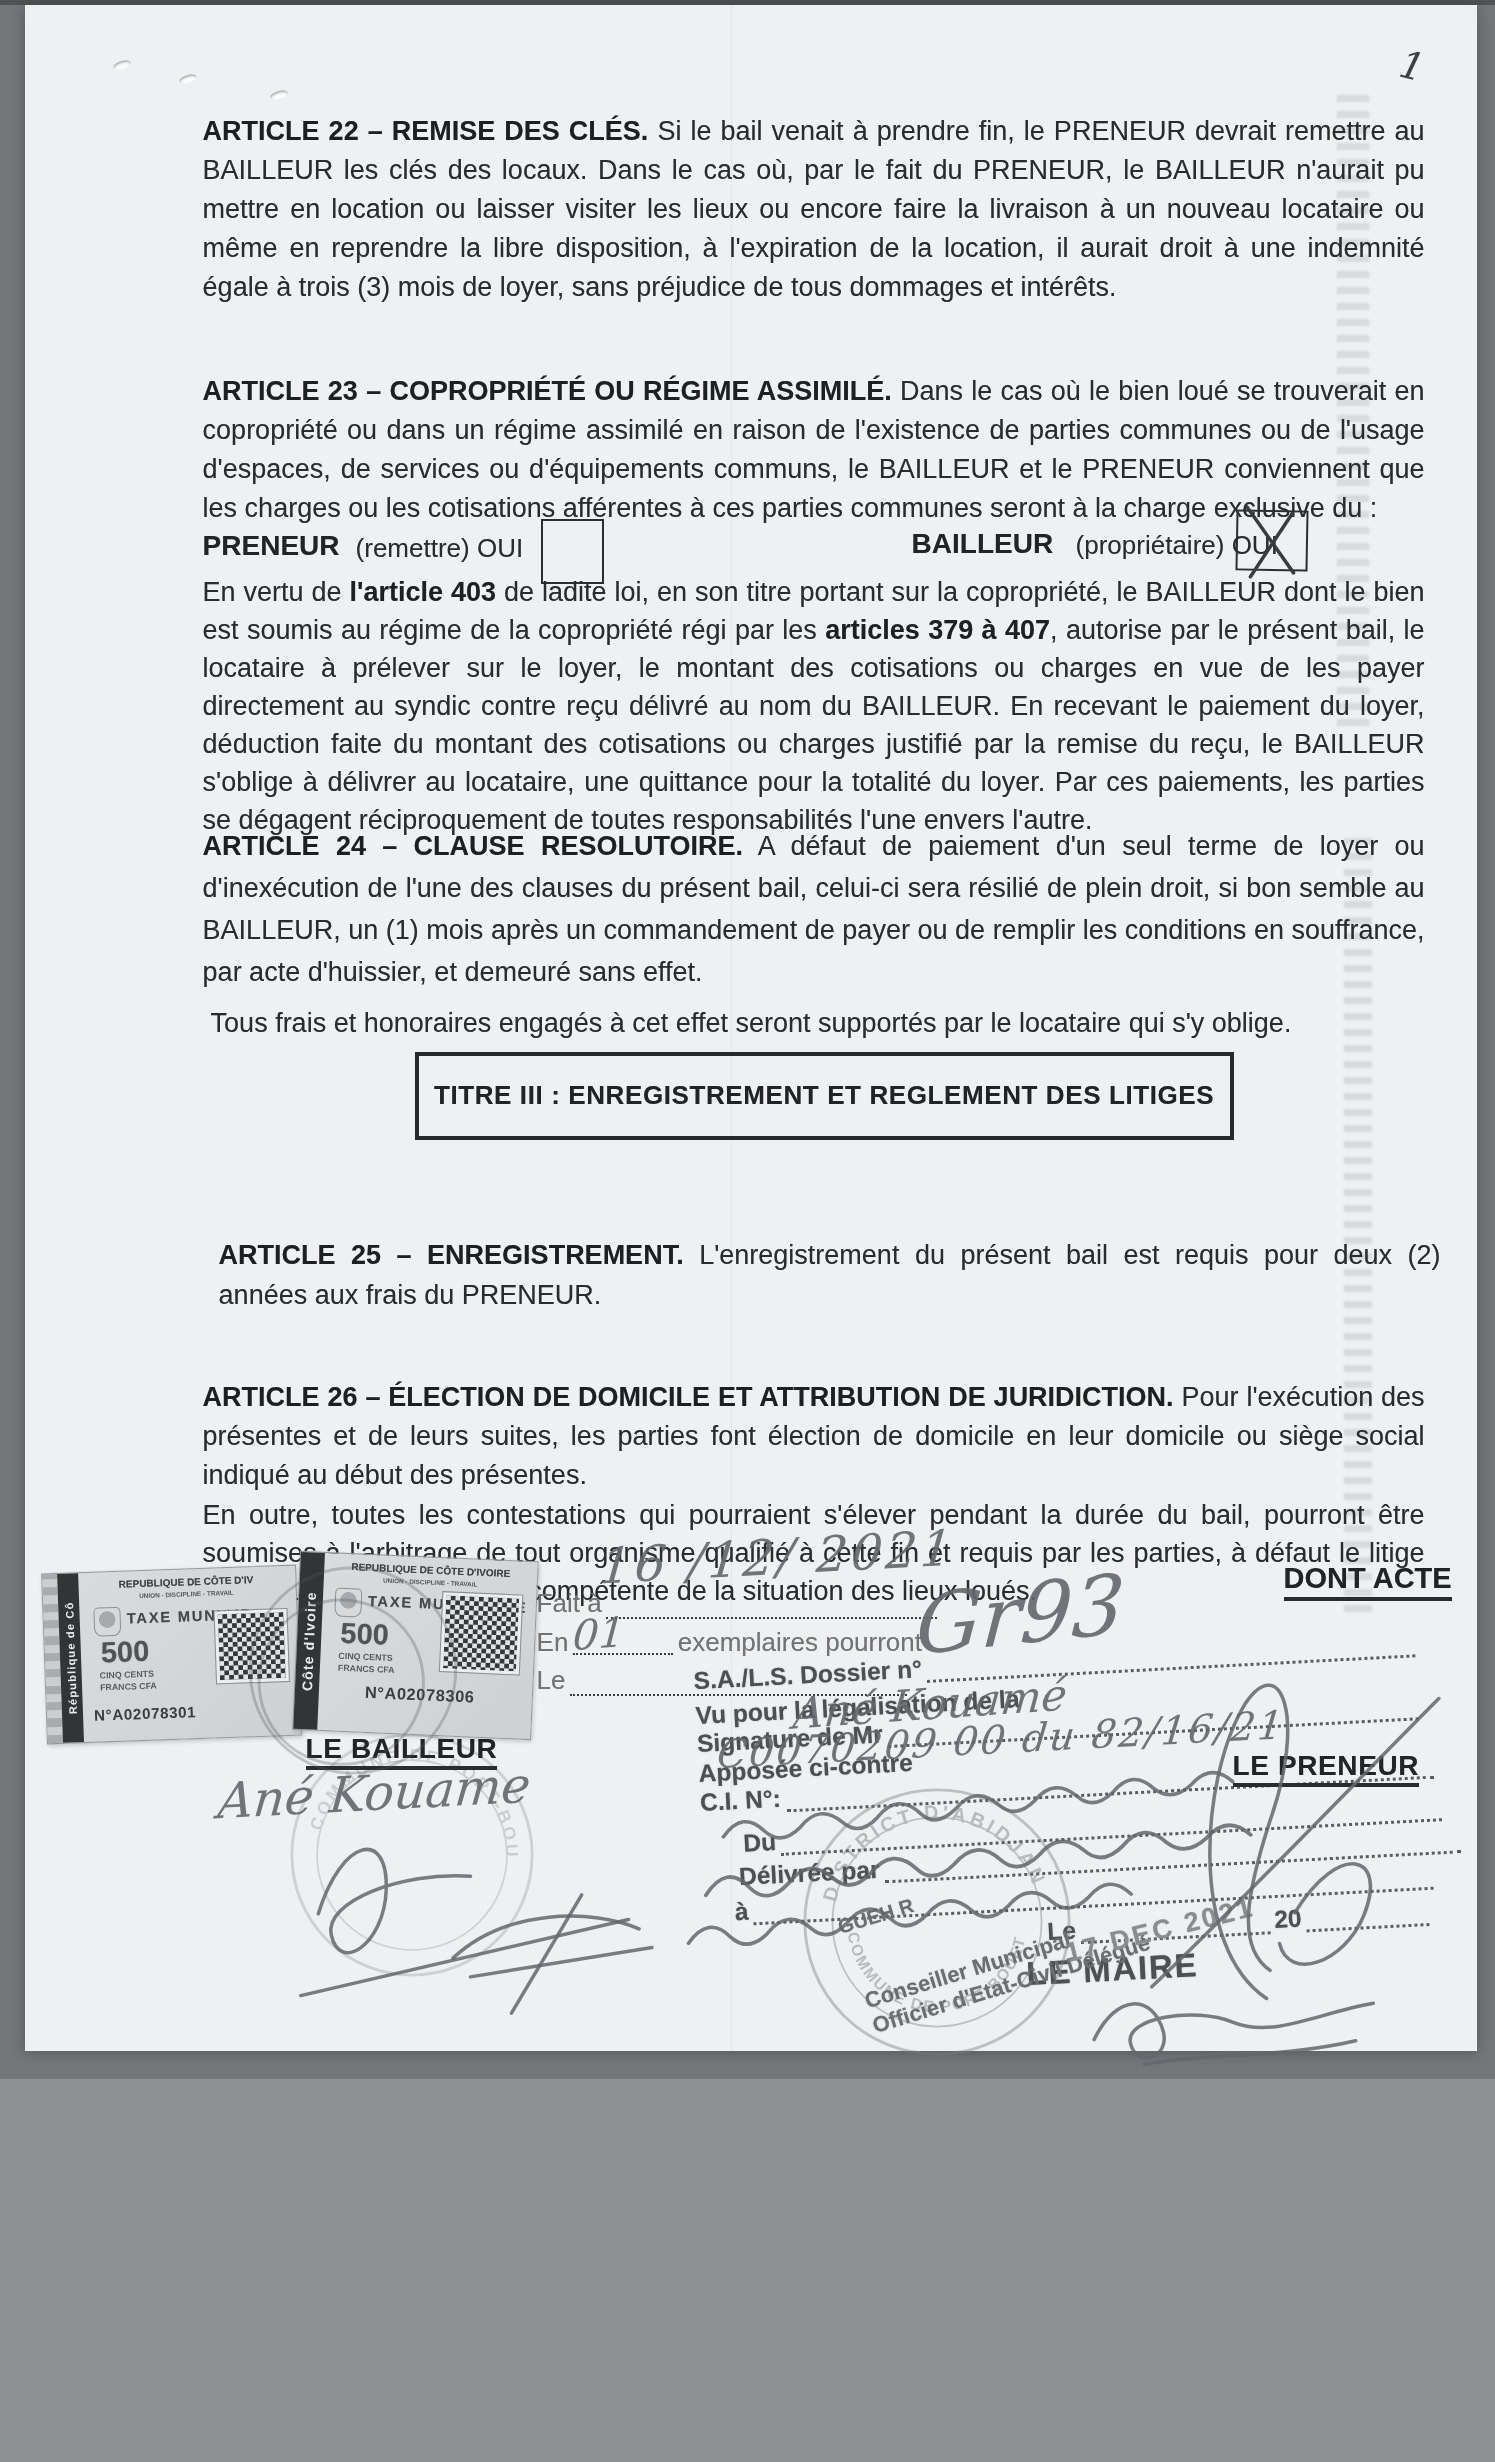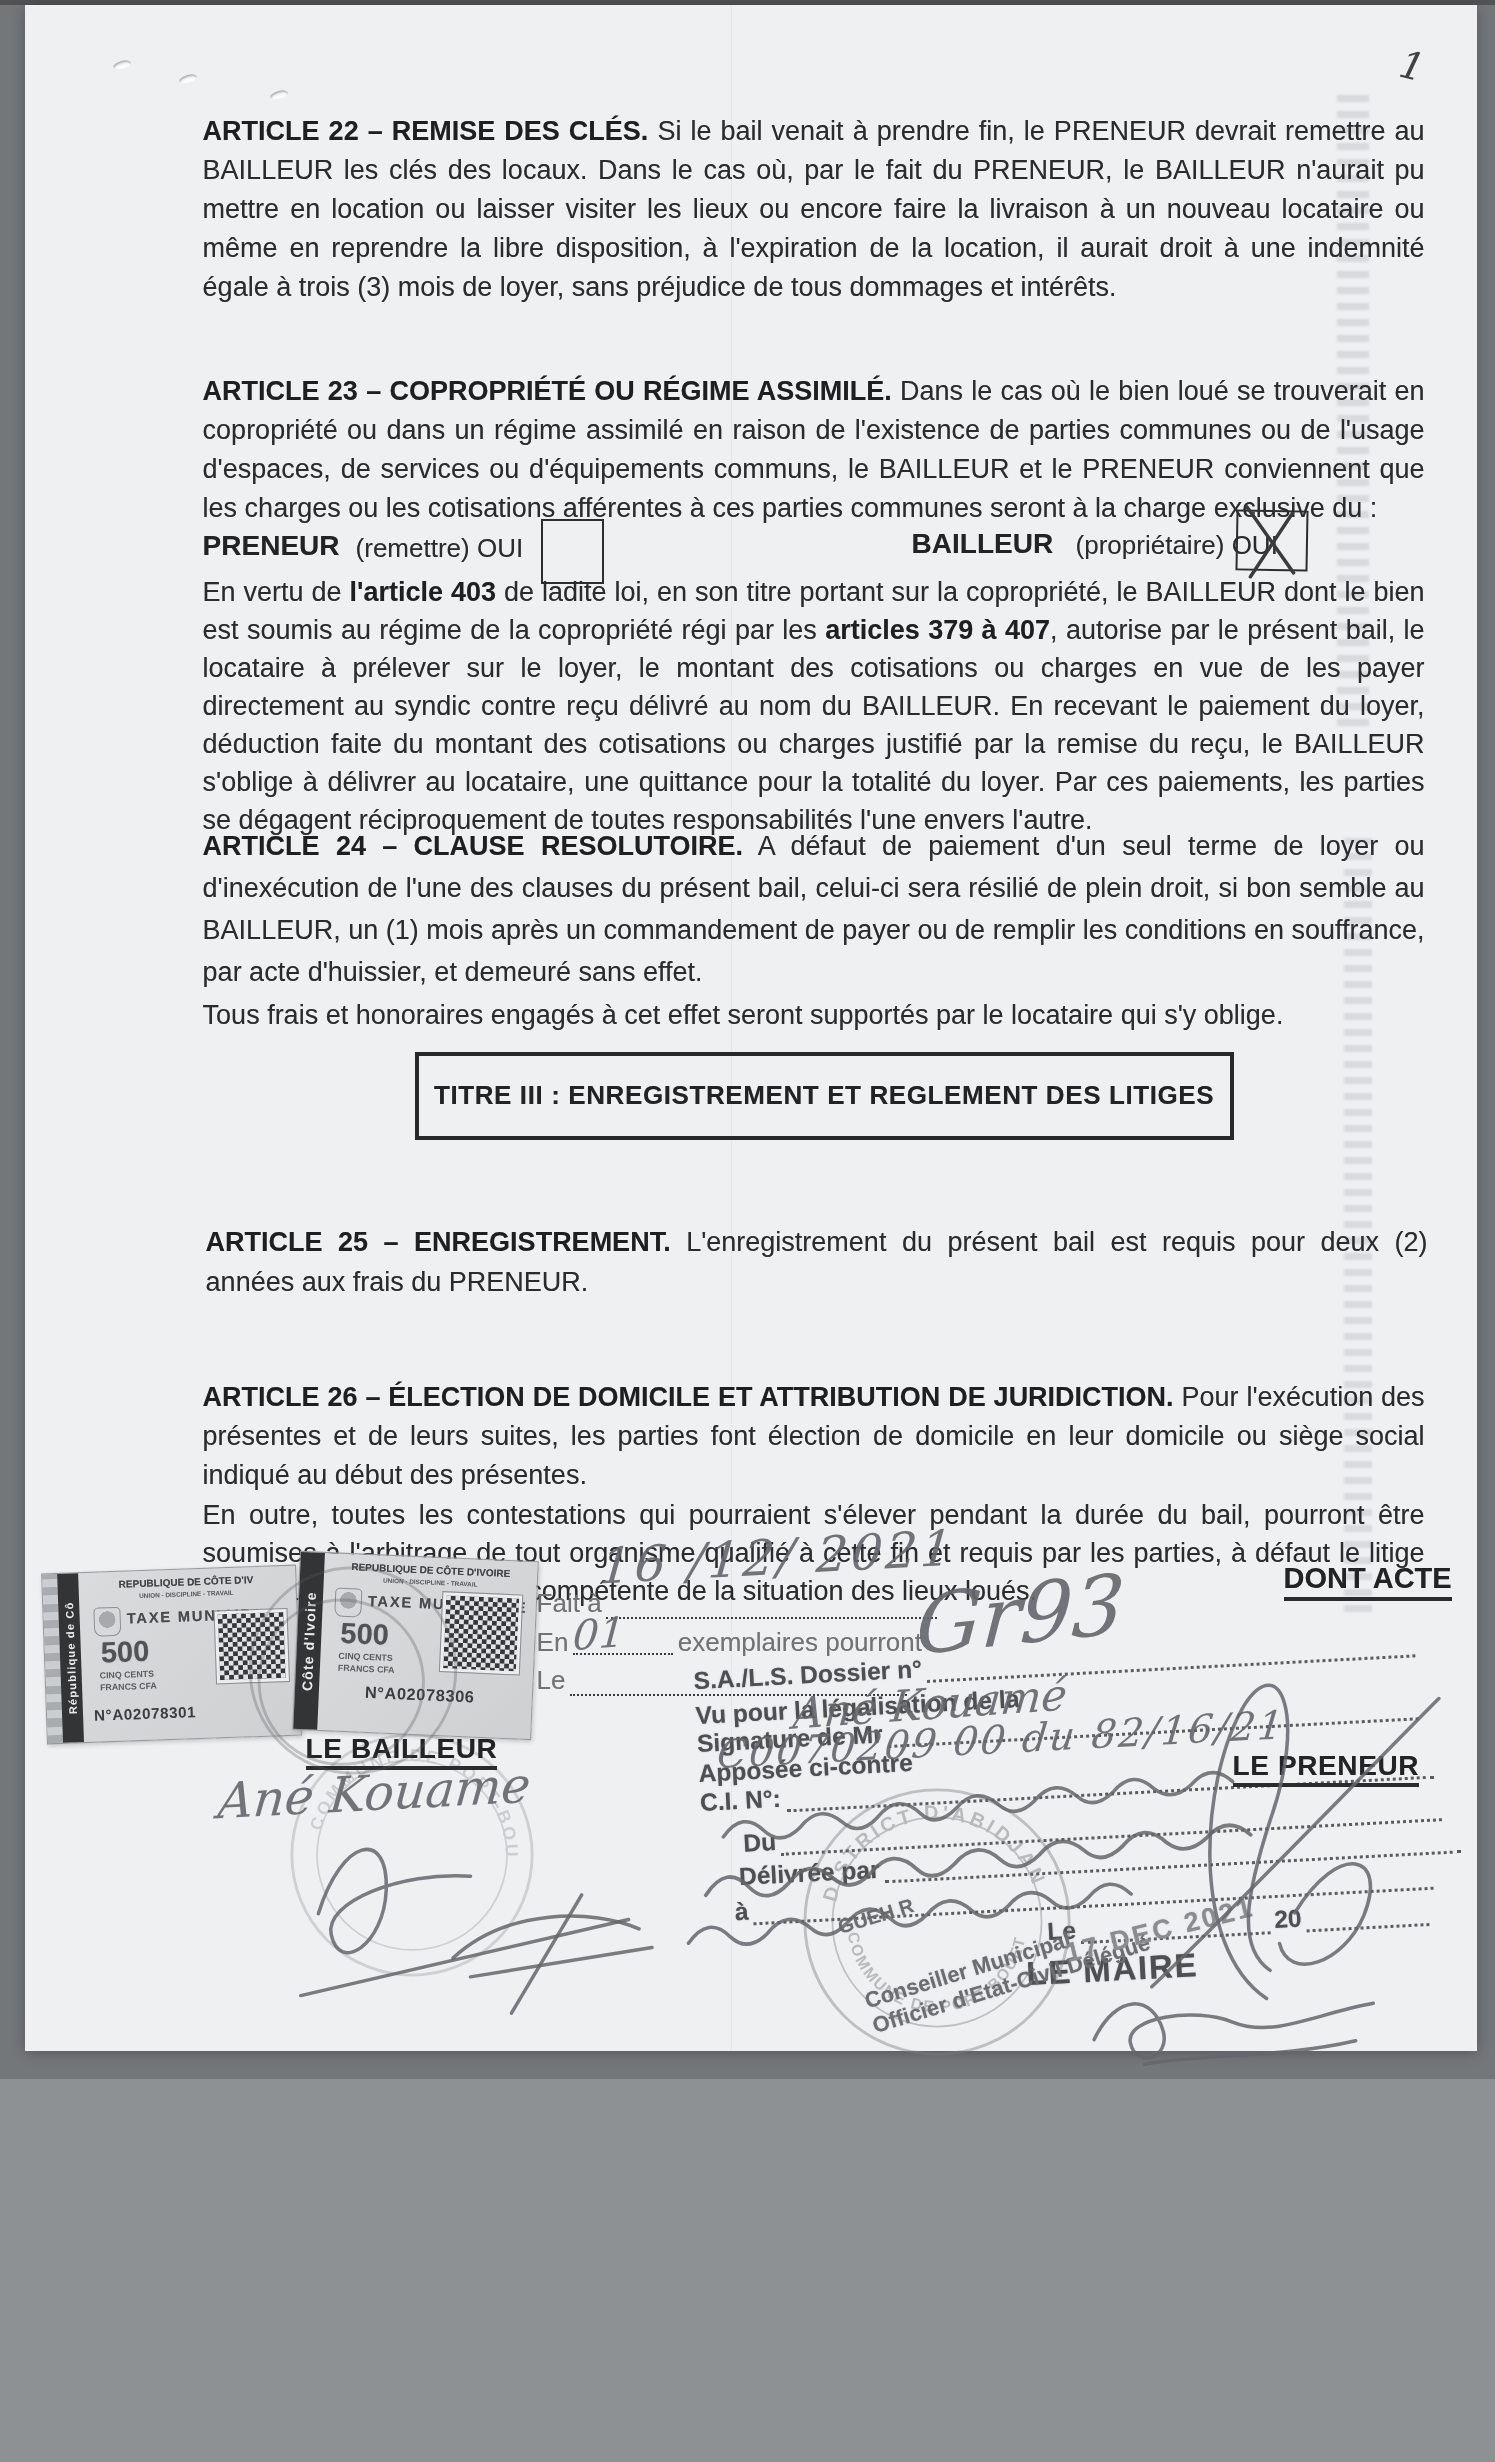--- a/index.html
+++ b/index.html
@@ -100,27 +100,27 @@
     <div class="ckbox" style="left:1211px;top:505px;width:68px;height:57px;transform:rotate(1deg);">
       <svg width="68" height="57" viewBox="0 0 116 98" style="overflow:visible;">
         <path d="M14,-8 L96,104 M92,2 L22,112" stroke="#3a3b3c" stroke-width="6" fill="none" stroke-linecap="round"></path>
       </svg>
     </div>
 
     <p class="blk" style="top:568px;line-height:38px;margin:0;"><span>En vertu de </span><b>l'article 403</b><span> de ladite loi, en son titre portant sur la copropriété, le BAILLEUR dont le bien est soumis au régime de la copropriété régi par les </span><b>articles 379 à 407</b><span>, autorise par le présent bail, le locataire à prélever sur le loyer, le montant des cotisations ou charges en vue de les payer directement au syndic contre reçu délivré au nom du BAILLEUR. En recevant le paiement du loyer, déduction faite du montant des cotisations ou charges justifié par la remise du reçu, le BAILLEUR s'oblige à délivrer au locataire, une quittance pour la totalité du loyer. Par ces paiements, les parties se dégagent réciproquement de toutes responsabilités l'une envers l'autre.</span></p>
 
     <p class="blk" style="top:820px;line-height:42px;margin:0;"><b>ARTICLE 24 – CLAUSE RESOLUTOIRE.</b><span> A défaut de paiement d'un seul terme de loyer ou d'inexécution de l'une des clauses du présent bail, celui-ci sera résilié de plein droit, si bon semble au BAILLEUR, un (1) mois après un commandement de payer ou de remplir les conditions en souffrance, par acte d'huissier, et demeuré sans effet.</span></p>
 
-    <p class="blk" style="top:991px;line-height:39px;margin:0;">Tous frais et honoraires engagés à cet effet seront supportés par le locataire qui s'y oblige.</p>
+    <p class="blk" style="top:991px;line-height:39px;margin:8px;">Tous frais et honoraires engagés à cet effet seront supportés par le locataire qui s'y oblige.</p>
 
     <div class="titrebox">
       <span>TITRE III : ENREGISTREMENT ET REGLEMENT DES LITIGES</span>
     </div>
 
-    <p class="blk" style="top:1214px;line-height:40px;margin:3px;"><b>ARTICLE 25 – ENREGISTREMENT.</b><span> L'enregistrement du présent bail est requis pour deux (2) années aux frais du PRENEUR.</span></p>
+    <p class="blk" style="top:1214px;line-height:40px;margin:16px;"><b>ARTICLE 25 – ENREGISTREMENT.</b><span> L'enregistrement du présent bail est requis pour deux (2) années aux frais du PRENEUR.</span></p>
 
 
     <p class="blk" style="top:1373px;line-height:39px;margin:0;"><b>ARTICLE 26 – ÉLECTION DE DOMICILE ET ATTRIBUTION DE JURIDICTION.</b><span> Pour l'exécution des présentes et de leurs suites, les parties font élection de domicile en leur domicile ou siège social indiqué au début des présentes.</span></p>
 
     <p class="blk" style="top:1491px;line-height:38px;margin:0;">En outre, toutes les contestations qui pourraient s'élever pendant la durée du bail, pourront être soumises à l'arbitrage de tout organisme qualifié à cette fin et requis par les parties, à défaut le litige sera soumis à la juridiction compétente de la situation des lieux loués.</p>
 
     <div class="dontacte">DONT ACTE</div>
 
     <div class="frow" style="left:512px;top:1583px;width:405px;">
       <span>Fait à</span>

